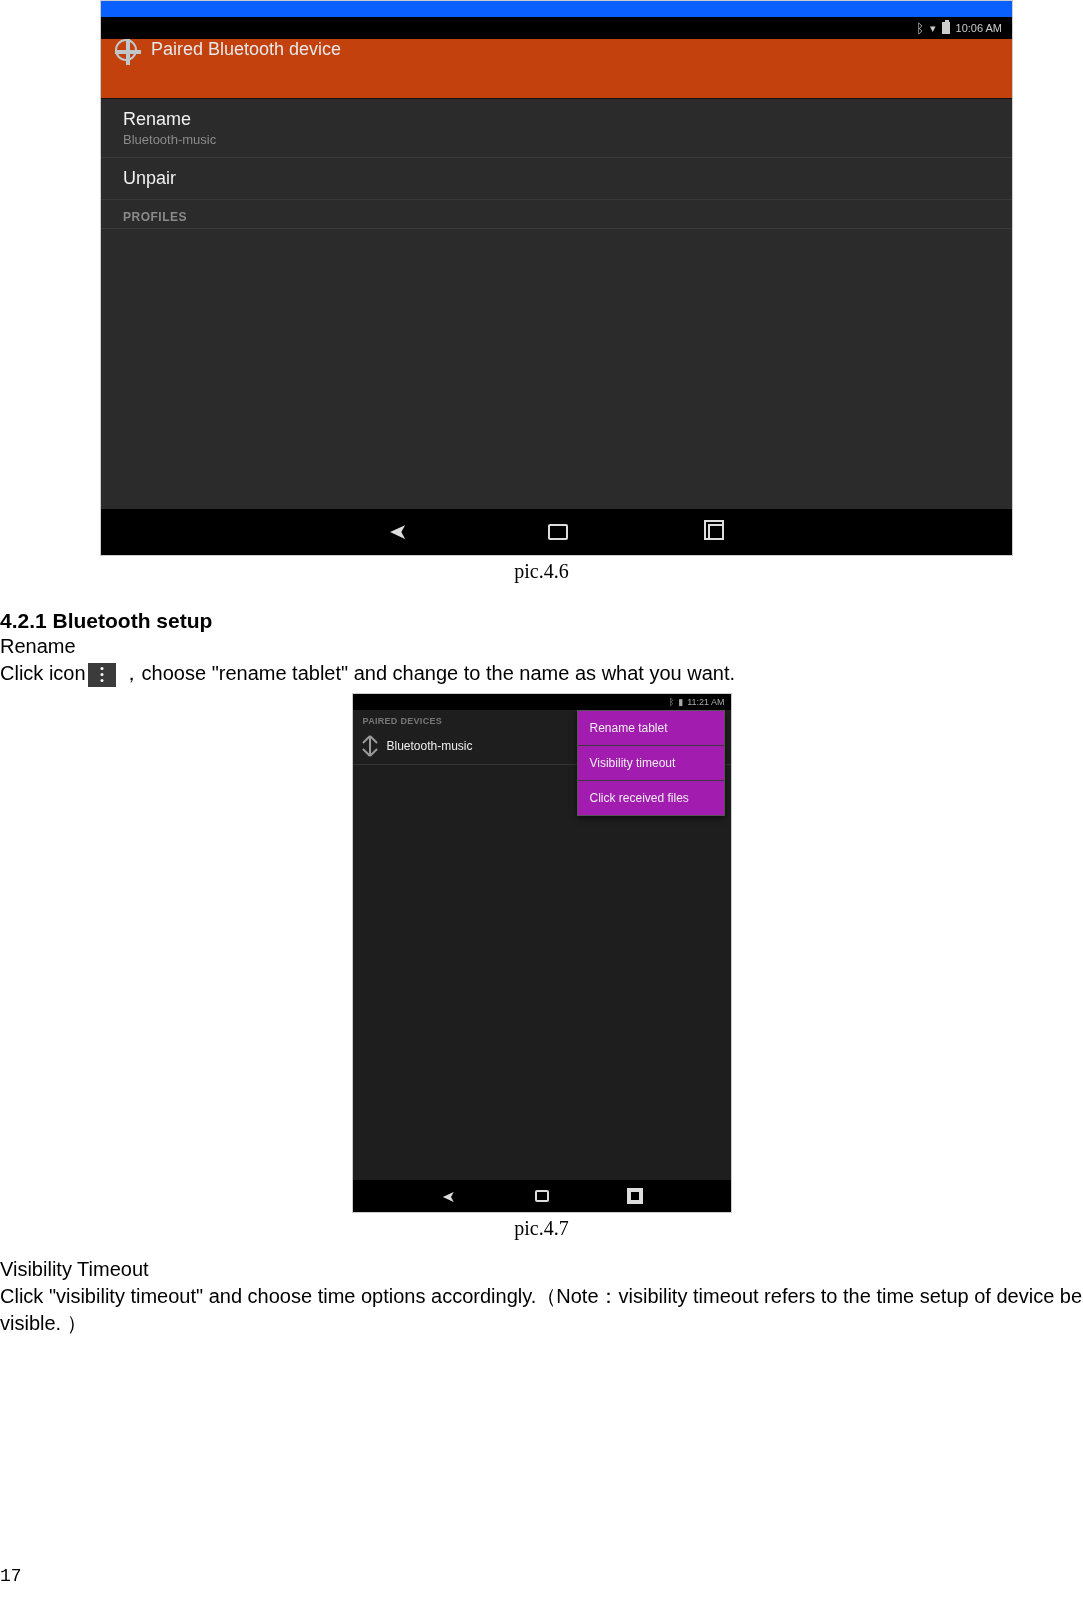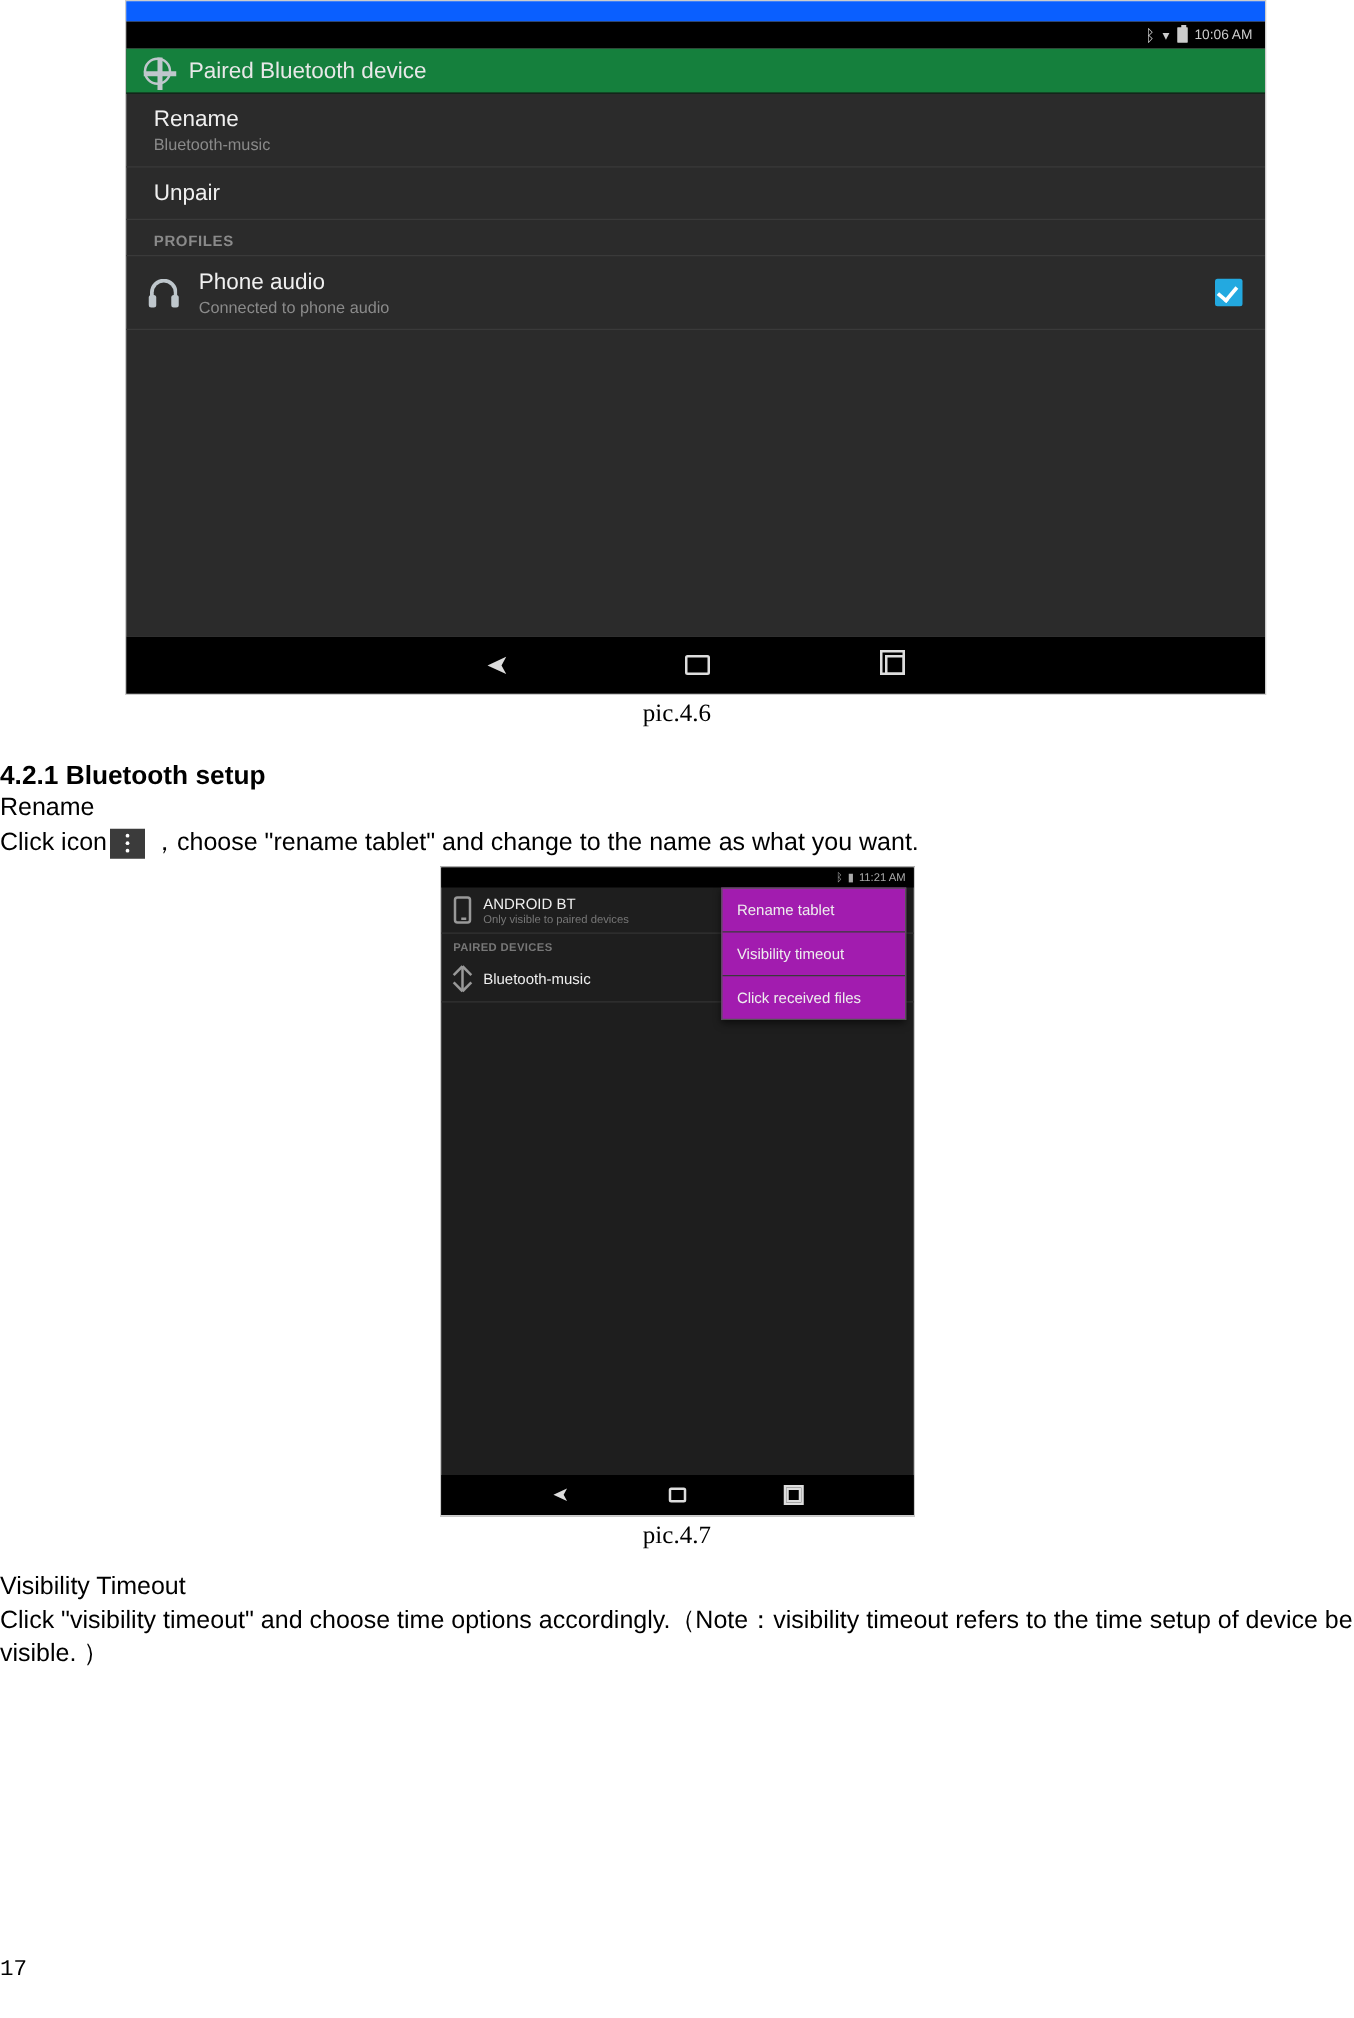--- a/index.html
+++ b/index.html
@@ -40,23 +40,23 @@
   .status-bt { font-size: 13px; }
   .status-bat {
     width: 8px; height: 12px;
     background: #ccc;
     border: 1px solid #ccc;
     position: relative;
   }
   .status-bat::before { content:""; position:absolute; top:-3px; left:2px; width:4px; height:3px; background:#ccc; }
   .shot1-body { background:#2b2b2b; min-height:470px; }
   .shot1-titlebar {
-    display:flex; align-items:center;
-    height:36px;
-    background:#15803d;
+    display:flex; align-items:flex-start;
+    height:60px;
+    background:#c2410c;
     border-bottom:1px solid #111;
     padding:0 14px; gap:14px;
   }
   .gear-icon {
     width:22px; height:22px;
     border:2px solid #bfc7cc;
     border-radius:50%;
     position:relative;
     display:inline-block;
   }
@@ -365,32 +365,20 @@
         <div class="row-title">Rename</div>
         <div class="row-sub">Bluetooth-music</div>
       </div>
 
       <div class="row">
         <div class="row-title">Unpair</div>
       </div>
 
       <div class="profiles-label">PROFILES</div>
 
-      <div class="profile-row">
-        <div class="headset-icon">
-          <div class="band"></div>
-            <div class="ear l"></div>
-            <div class="ear r"></div>
-        </div>
-        <div class="profile-txt">
-          <div class="row-title">Phone audio</div>
-          <div class="row-sub">Connected to phone audio</div>
-        </div>
-        <div class="check"></div>
-      </div>
 
 
       <div style="height:210px;"></div>
     </div>
     <div class="shot1-navbar">
       <span class="nav-btn nav-back">➤</span>
       <span class="nav-btn nav-home"></span>
       <span class="nav-btn nav-recent"></span>
     </div>
   </div>
@@ -406,27 +394,20 @@
   </div>
 
   <div class="shot2-outer">
     <div class="shot2-status">
       <span>ᛒ</span>
       <span>▮</span>
       <span>11:21 AM</span>
     </div>
 
     <div class="shot2-main">
-      <div class="shot2-device">
-        <div class="phone-icon"></div>
-        <div>
-          <div class="dev-name">ANDROID BT</div>
-          <div class="dev-sub">Only visible to paired devices</div>
-        </div>
-      </div>
 
       <div class="paired-label">PAIRED DEVICES</div>
 
       <div class="paired-row">
         <div class="bt-icon">
           <div class="hat" style="left:6px; top:0; transform:rotate(45deg);"></div>
           <div class="hat" style="left:6px; top:0; transform:rotate(-45deg);"></div>
           <div class="hat" style="left:6px; bottom:0; top:auto; transform-origin:bottom center; transform:rotate(45deg);"></div>
           <div class="hat" style="left:6px; bottom:0; top:auto; transform-origin:bottom center; transform:rotate(-45deg);"></div>
         </div>

